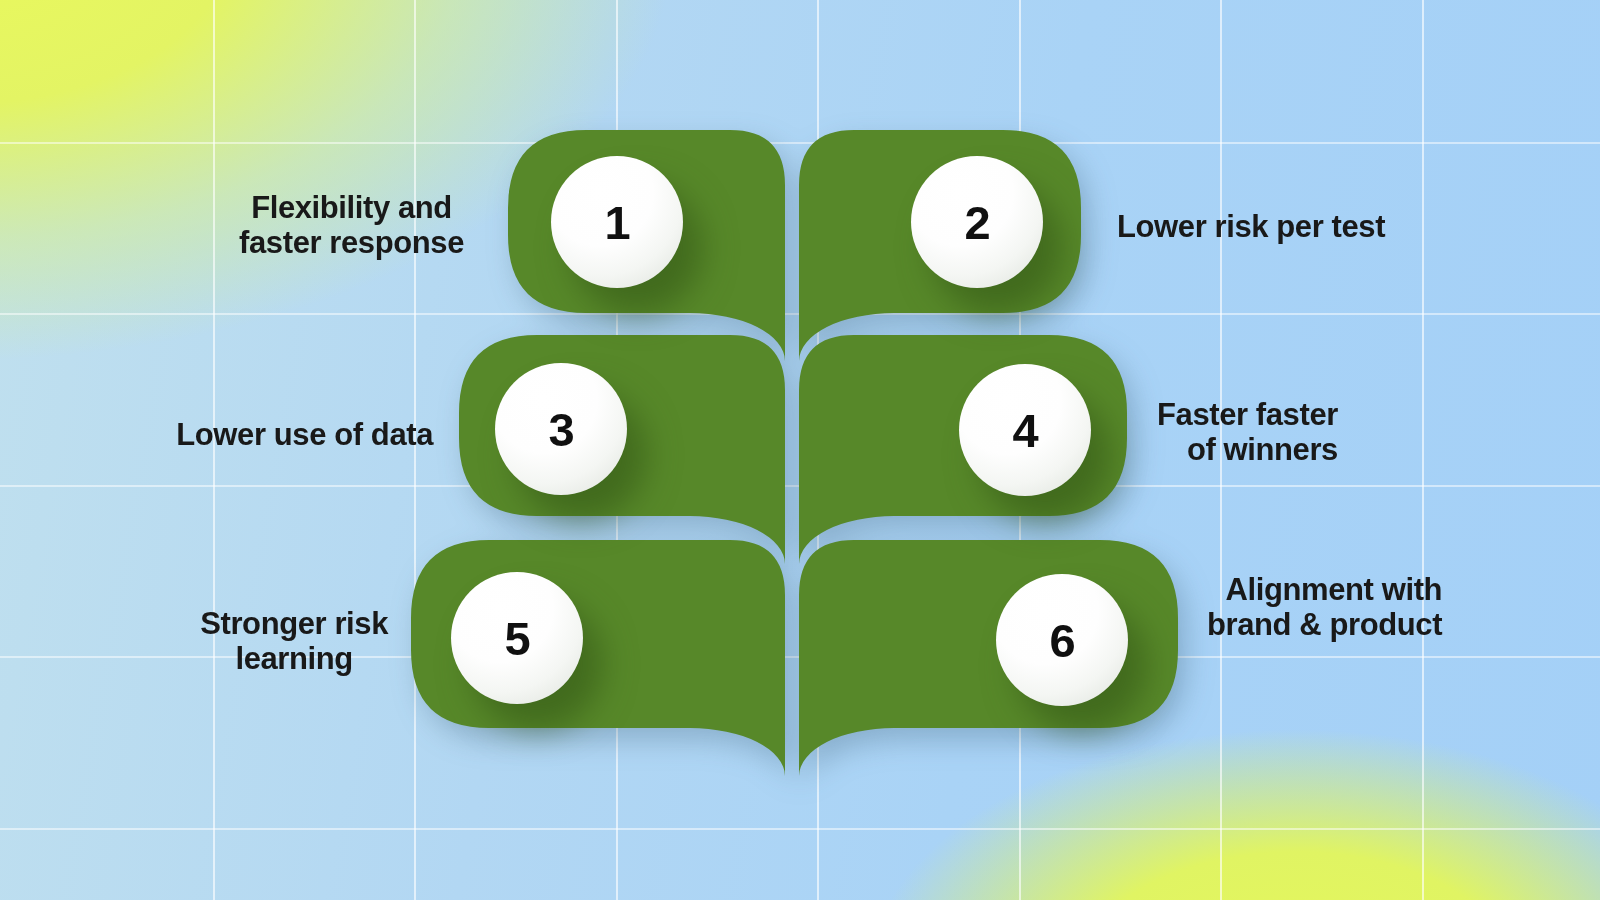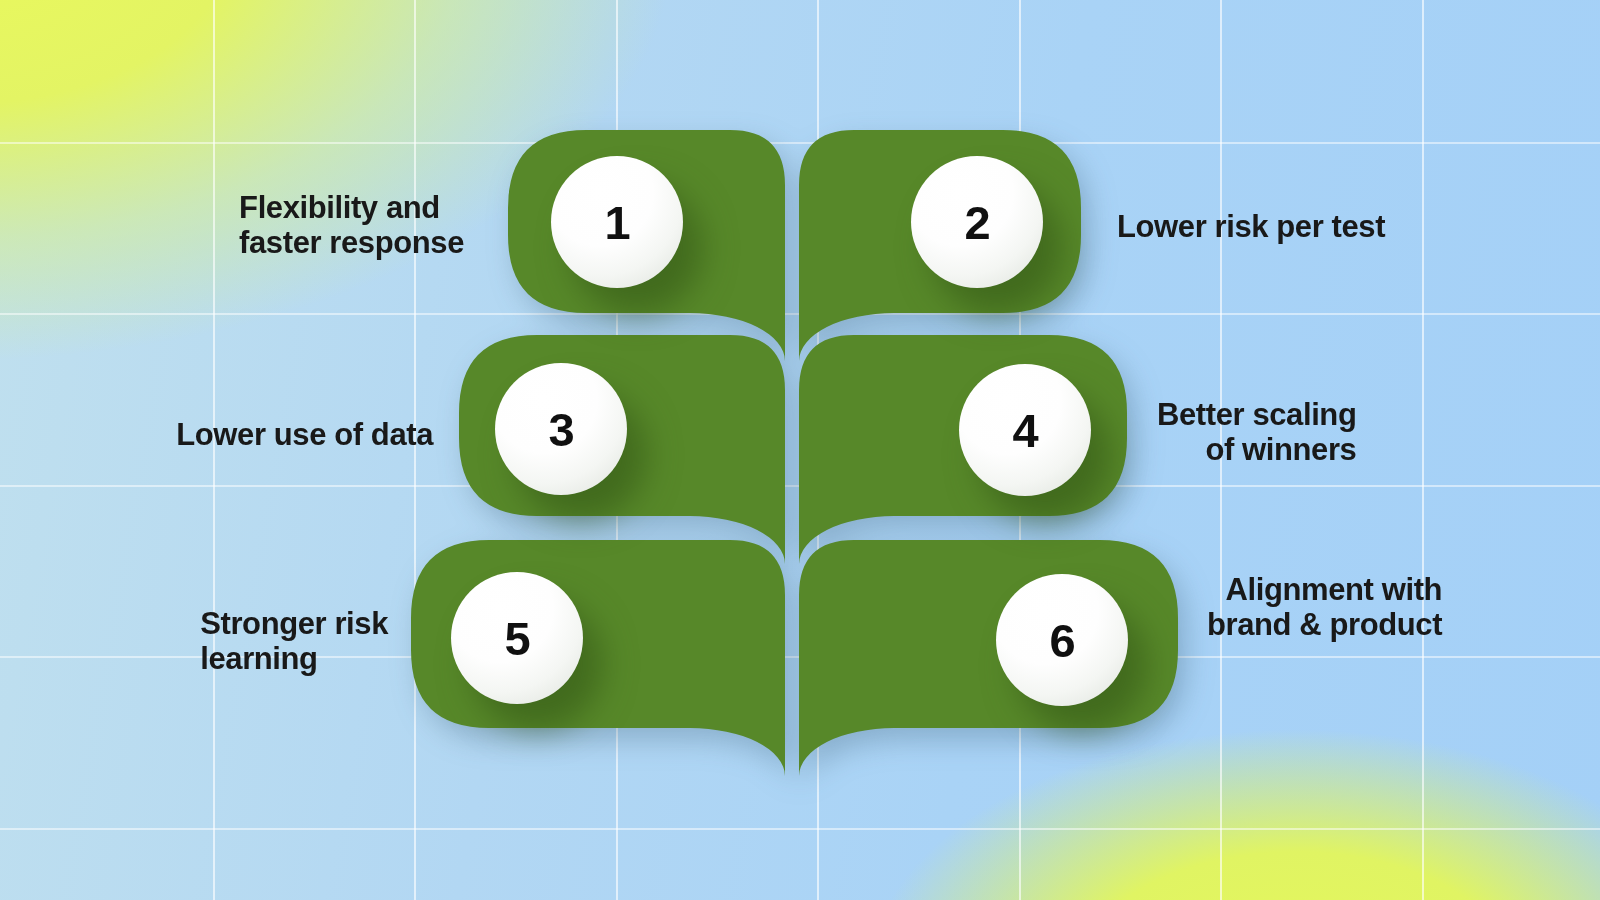--- a/index.html
+++ b/index.html
@@ -27,21 +27,21 @@
     filter:drop-shadow(20px 26px 16px rgba(43,77,17,0.5));
     display:flex;align-items:center;justify-content:center;
   }
   .step-number{
     font-size:47px;font-weight:700;color:#101010;letter-spacing:-1px;
   }
   .label{
     position:absolute;font-size:31px;font-weight:700;color:#191919;
     line-height:35px;letter-spacing:-0.4px;white-space:pre-line;
   }
-  .label.right-align{text-align:left;}
+  .label.right-align{text-align:center;}
   .label.left-align{text-align:right;}
 </style>
 </head>
 <body>
 
 <div class="canvas">
 
   <div class="bg"></div>
 
   <div class="grid">
@@ -86,20 +86,20 @@
     <span class="step-number">5</span>
   </div>
   <div class="step-circle" style="left:996px;top:574px">
     <span class="step-number">6</span>
   </div>
 
   <div class="label right-align" style="right:1136px;top:190px">Flexibility and
 faster response</div>
   <div class="label left-align" style="left:1117px;top:209px">Lower risk per test</div>
   <div class="label right-align" style="right:1167px;top:417px">Lower use of data</div>
-  <div class="label left-align" style="left:1157px;top:397px">Better scaling
+  <div class="label left-align" style="left:1157px;top:397px">Faster faster
 of winners</div>
   <div class="label right-align" style="right:1212px;top:606px">Stronger risk
 learning</div>
   <div class="label left-align" style="left:1207px;top:572px">Alignment with
 brand &amp; product</div>
 
 </div>
 
 </body></html>

